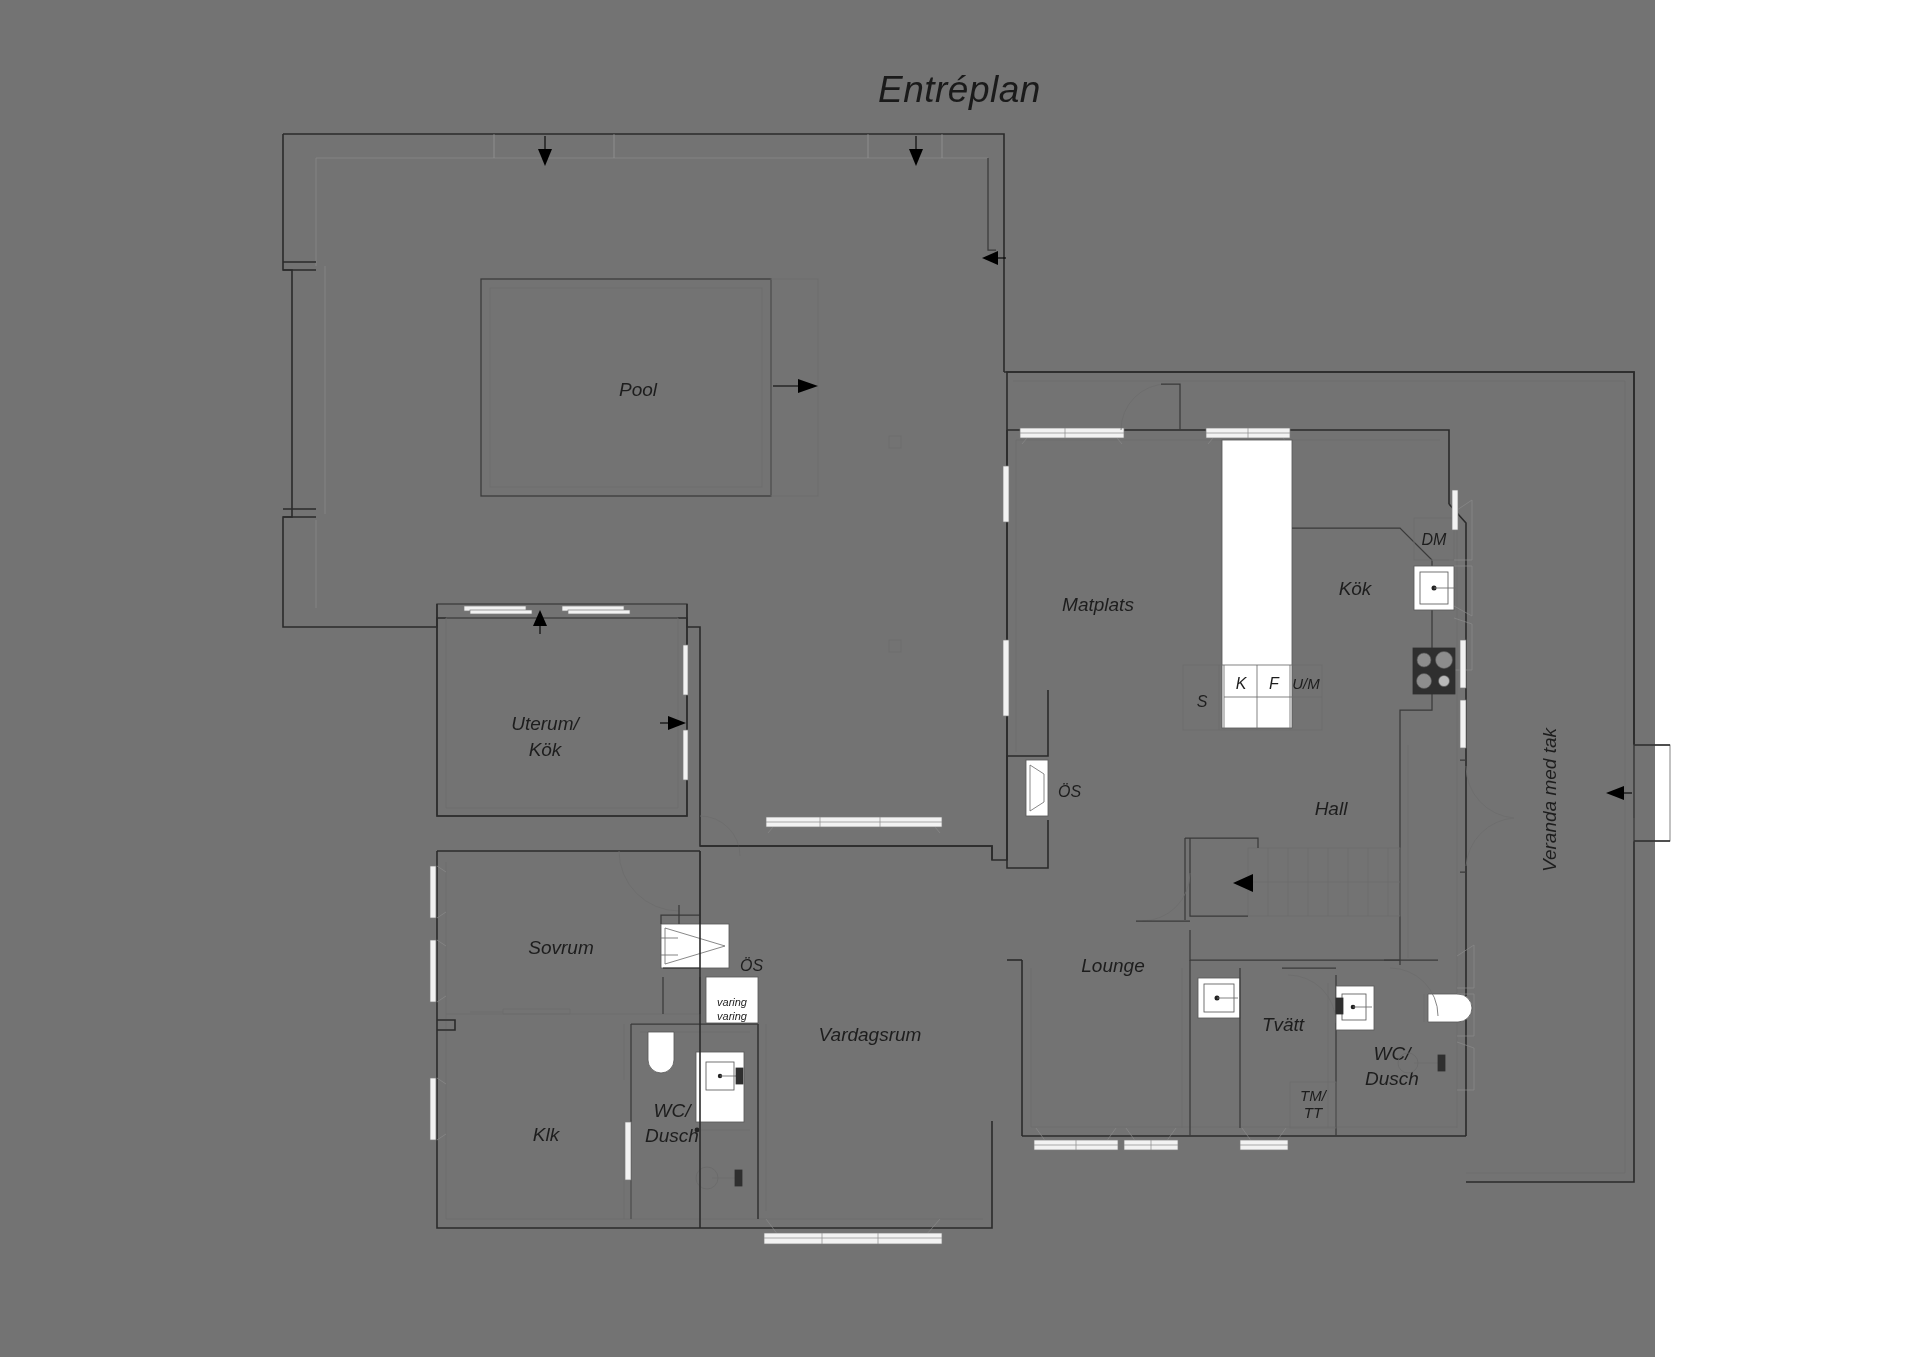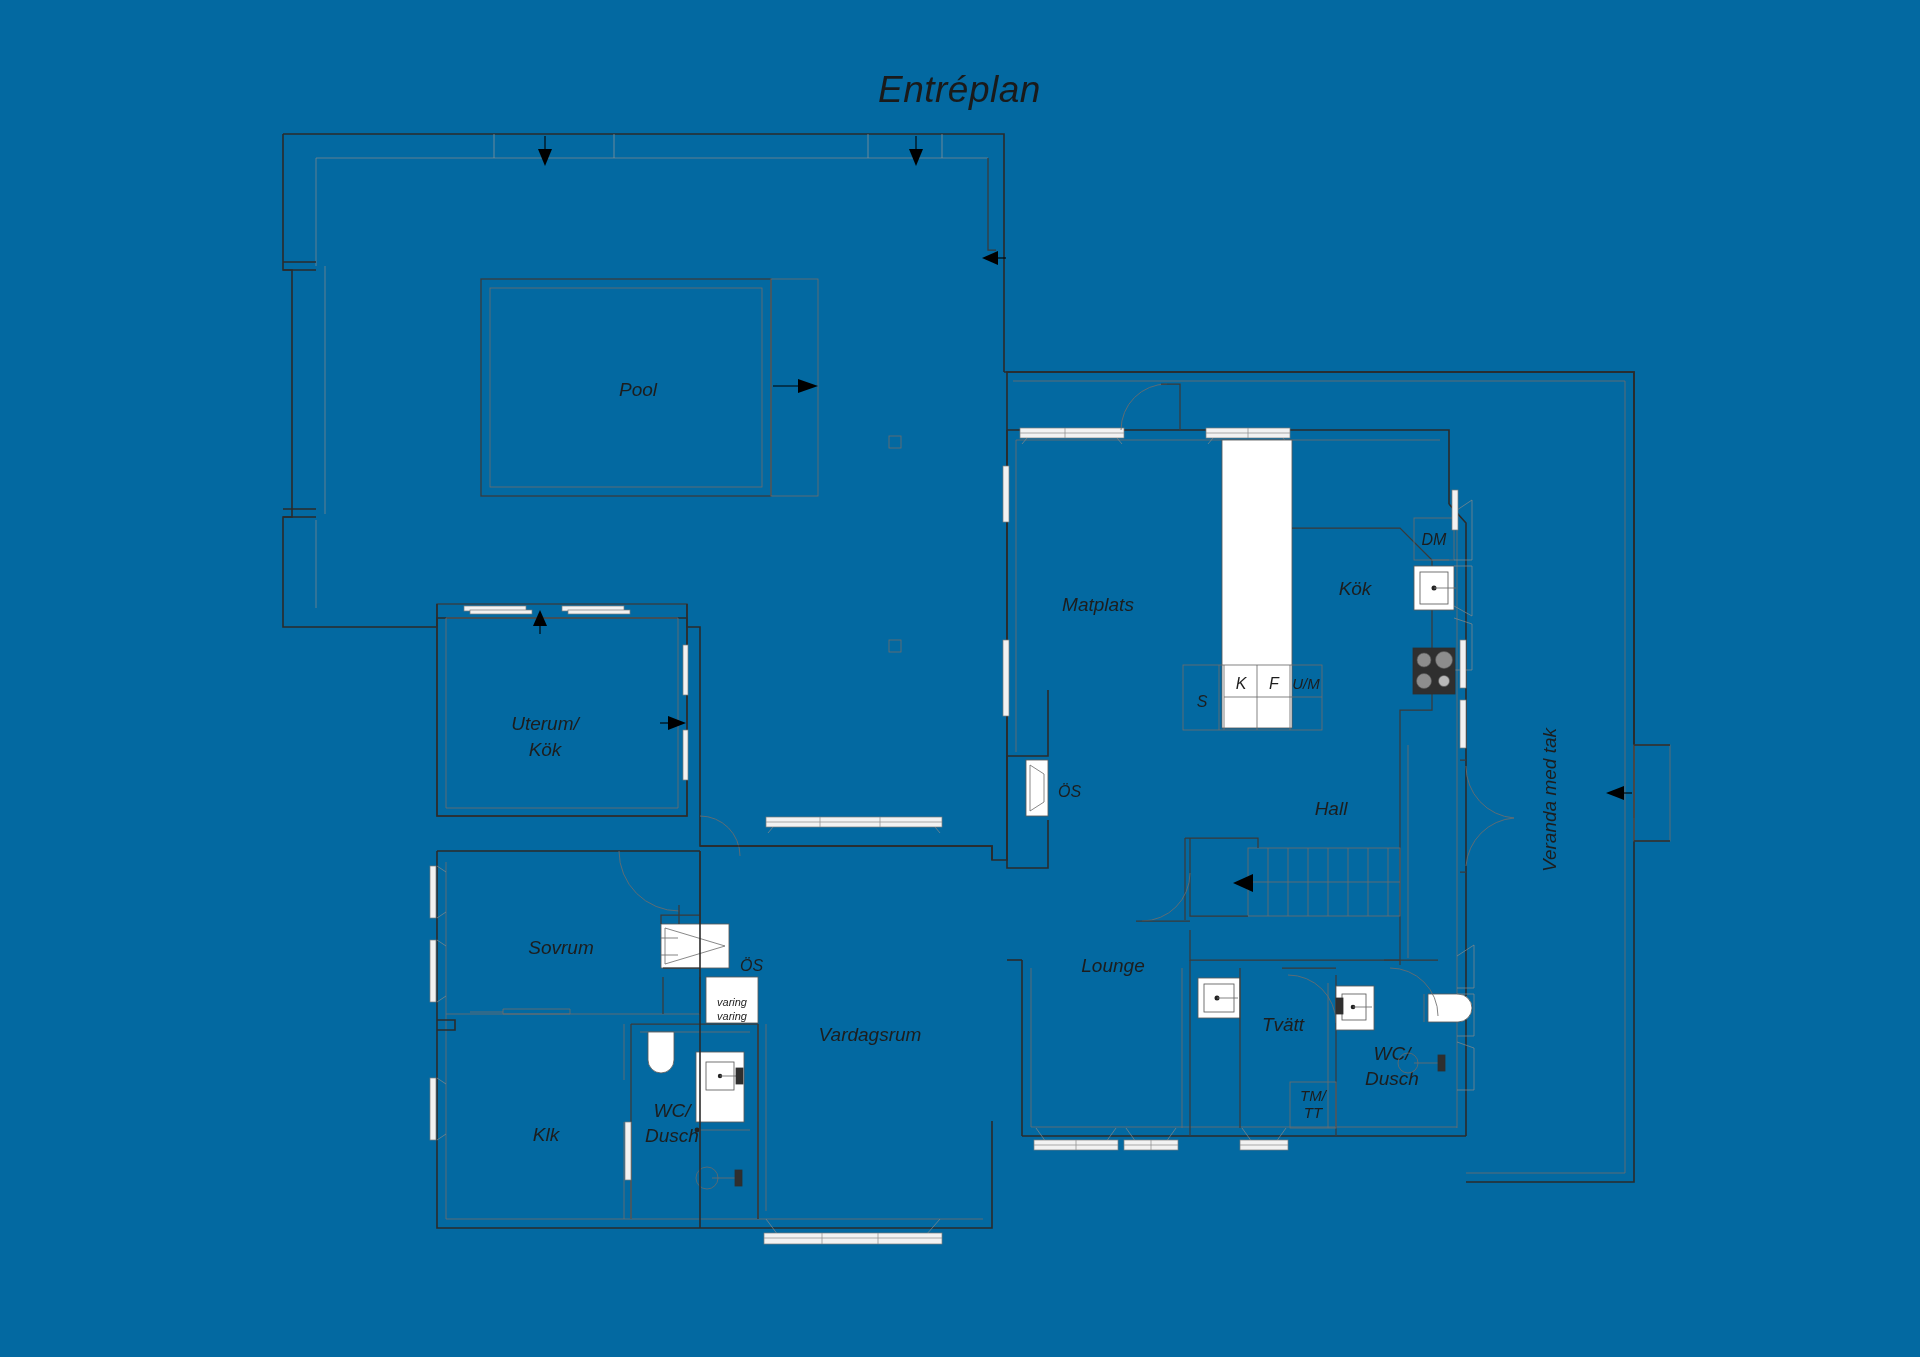--- a/index.html
+++ b/index.html
@@ -1,18 +1,18 @@
 <!DOCTYPE html>
 <html><head>
 <meta charset="utf-8">
 <style>
   html,body{margin:0;padding:0;background:#ffffff;}
   body{width:1920px;height:1357px;overflow:hidden;
        font-family:"Liberation Sans","DejaVu Sans",sans-serif;}
-  #stage{position:relative;width:1920px;height:1357px;background:#0369a1;}
+  #stage{position:relative;width:1655px;height:1357px;background:#737373;}
   svg#plan{position:absolute;left:0;top:0;width:1920px;height:1357px;}
   text{font-family:"Liberation Sans","DejaVu Sans",sans-serif;}
   .ttl{font-size:37px;font-style:italic;fill:#1a1a1a;font-weight:300;letter-spacing:.5px;}
   .rm{font-size:19px;font-style:italic;fill:#1d1d1d;}
   .rmsm{font-size:16px;font-style:italic;fill:#1d1d1d;}
   .rmxs{font-size:11px;font-style:italic;fill:#1d1d1d;}
   .wall{fill:none;stroke:#2b2b2b;stroke-width:1.6;}
   .wall2{fill:none;stroke:#3a3a3a;stroke-width:1.25;}
   .thin{fill:none;stroke:#6d6d6d;stroke-width:.85;}
   .thin2{fill:none;stroke:#8a8a8a;stroke-width:.7;}

